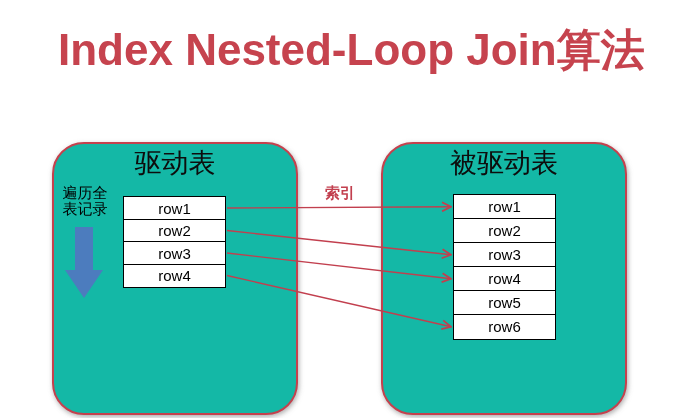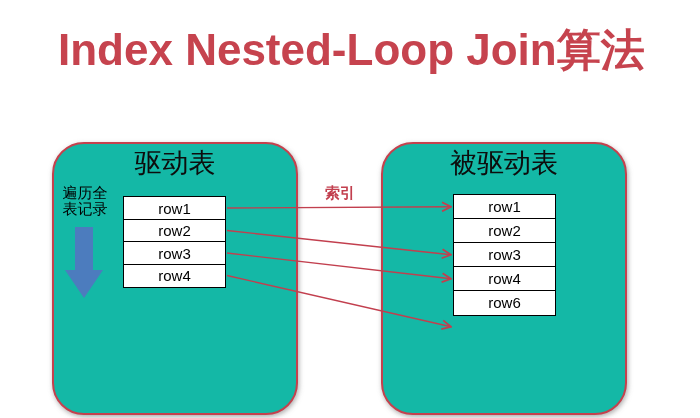--- a/index.html
+++ b/index.html
@@ -129,20 +129,21 @@
     <div>索引</div>
   </div>
 
   <div class="box right-box">
     <div class="box-title">被驱动表</div>
     <div class="table right-table">
         <div class="cell">row1</div>
         <div class="cell">row2</div>
         <div class="cell">row3</div>
         <div class="cell">row4</div>
+        <div class="cell">row5</div>
         <div class="cell">row6</div>
       </div>
   </div>
 
   <svg class="arrows" width="700" height="418" viewBox="0 0 700 418" xmlns="http://www.w3.org/2000/svg">
     <defs>
       <marker id="ah" viewBox="0 0 10 10" refX="9" refY="5" markerWidth="8" markerHeight="8" orient="auto">
         <path id="ah-path" d="M1,1 L9,5 L1,9" fill="none" stroke="#C23F4E" stroke-width="1.6"></path>
       </marker>
     </defs>

